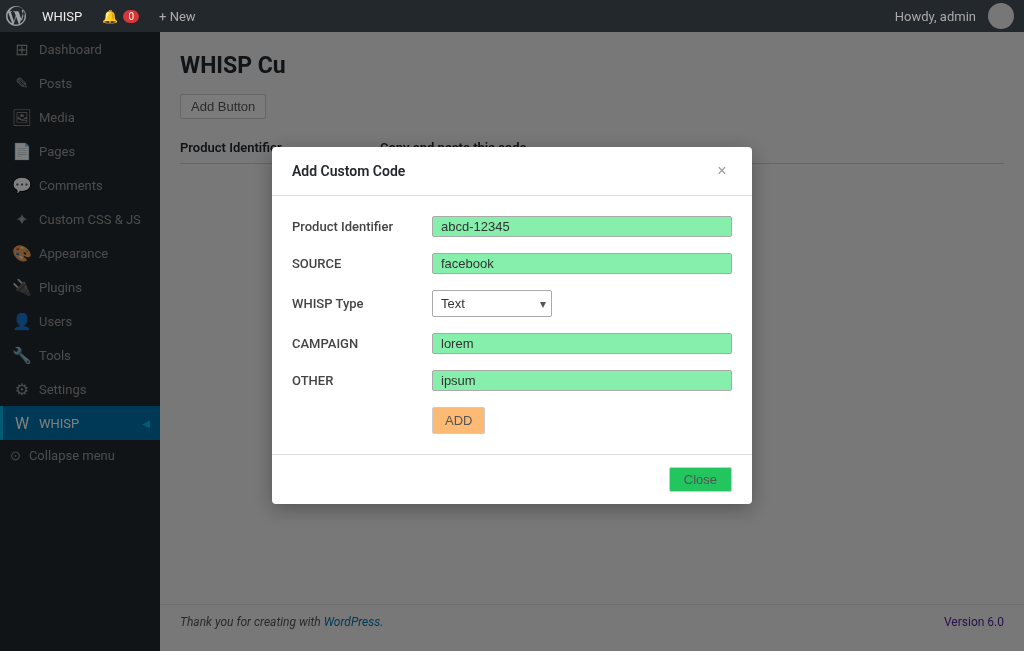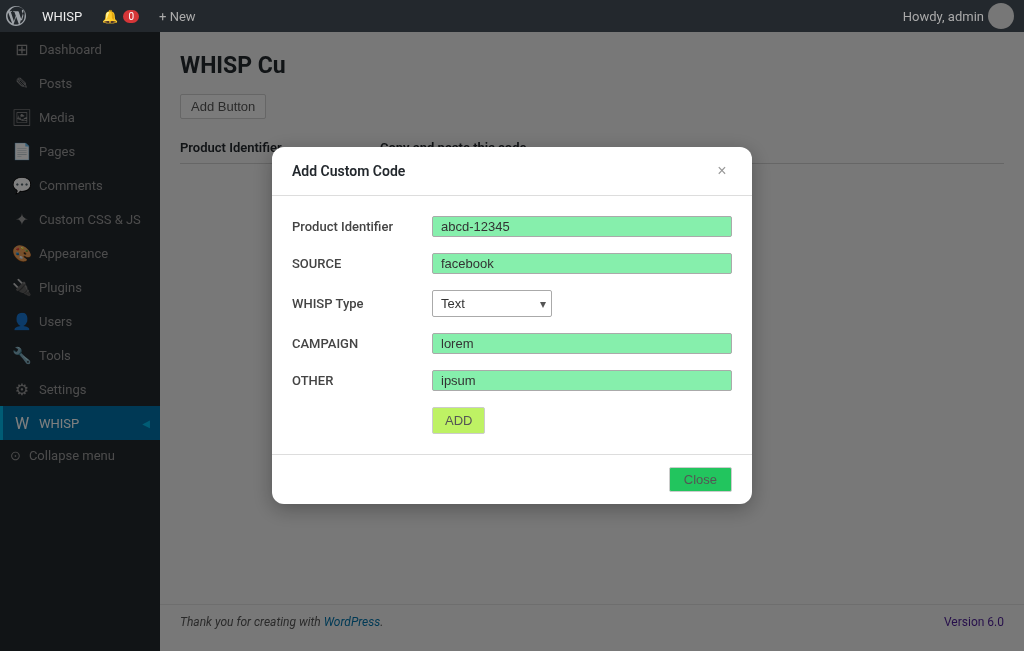--- a/index.html
+++ b/index.html
@@ -10,21 +10,21 @@
       position: fixed; top: 0; left: 0; right: 0; height: 32px;
       background: #23282d; display: flex; align-items: center;
       z-index: 9999; color: #aaa;
     }
     .admin-bar-logo { width: 32px; height: 32px; display: flex; align-items: center; justify-content: center; background: #23282d; }
     .admin-bar-logo svg { width: 20px; height: 20px; fill: #9ea3a8; }
     .admin-bar-items { display: flex; align-items: center; flex: 1; gap: 0; }
     .admin-bar-item { padding: 0 10px; height: 32px; display: flex; align-items: center; gap: 5px; color: #aaa; font-size: 13px; cursor: pointer; }
     .admin-bar-item .site-name { color: #eee; }
     .admin-bar-notif { background: #d63638; color: #fff; border-radius: 10px; padding: 1px 5px; font-size: 10px; }
-    .admin-bar-right { margin-left: auto; padding-right: 10px; color: #aaa; font-size: 13px; display: flex; align-items: center; gap: 4px; }
+    .admin-bar-right { margin-left: auto; padding-right: 10px; color: #aaa; font-size: 13px; display: flex; align-items: center; gap: 12px; }
     .admin-bar-avatar { width: 26px; height: 26px; background: #777; border-radius: 50%; }
 
     
     .sidebar {
       width: 160px; background: #23282d; position: fixed; top: 32px; left: 0; bottom: 0;
       overflow-y: auto; z-index: 100;
     }
     .sidebar-item {
       display: flex; align-items: center; gap: 8px;
       padding: 8px 10px; color: #999; font-size: 13px; cursor: pointer;
@@ -58,21 +58,21 @@
 
     
     .overlay {
       position: fixed; top: 0; left: 0; right: 0; bottom: 0;
       background: rgba(0,0,0,0.5); z-index: 1000;
       display: flex; align-items: center; justify-content: center;
     }
 
     
     .modal {
-      background: #fff; border-radius: 12px; width: 480px;
+      background: #fff; border-radius: 4px; width: 480px;
       box-shadow: 0 5px 20px rgba(0,0,0,0.3); position: relative;
     }
     .modal-header {
       padding: 14px 20px; border-bottom: 1px solid #ddd;
       display: flex; align-items: center; justify-content: space-between;
     }
     .modal-title { font-size: 14px; font-weight: 600; color: #23282d; }
     .modal-close {
       width: 20px; height: 20px; display: flex; align-items: center;
       justify-content: center; cursor: pointer; color: #999; font-size: 16px;
@@ -97,21 +97,21 @@
       outline: none; cursor: pointer; min-width: 120px;
       appearance: none; -webkit-appearance: none;
       padding-right: 24px; position: relative;
     }
     .select-wrapper { position: relative; display: inline-block; }
     .select-wrapper::after {
       content: '▾'; position: absolute; right: 6px; top: 50%;
       transform: translateY(-50%); pointer-events: none; color: #555; font-size: 12px;
     }
     .add-btn {
-      background: #bef264; border: 1px solid #ccc; color: #555;
+      background: #fdba74; border: 1px solid #ccc; color: #555;
       padding: 5px 12px; font-size: 13px; cursor: pointer; border-radius: 2px;
       margin-left: 140px;
     }
     .modal-footer {
       padding: 12px 20px; border-top: 1px solid #ddd;
       display: flex; justify-content: flex-end;
     }
     .close-btn {
       background: #22c55e; border: 1px solid #ccc; color: #555;
       padding: 4px 14px; font-size: 13px; cursor: pointer; border-radius: 2px;

